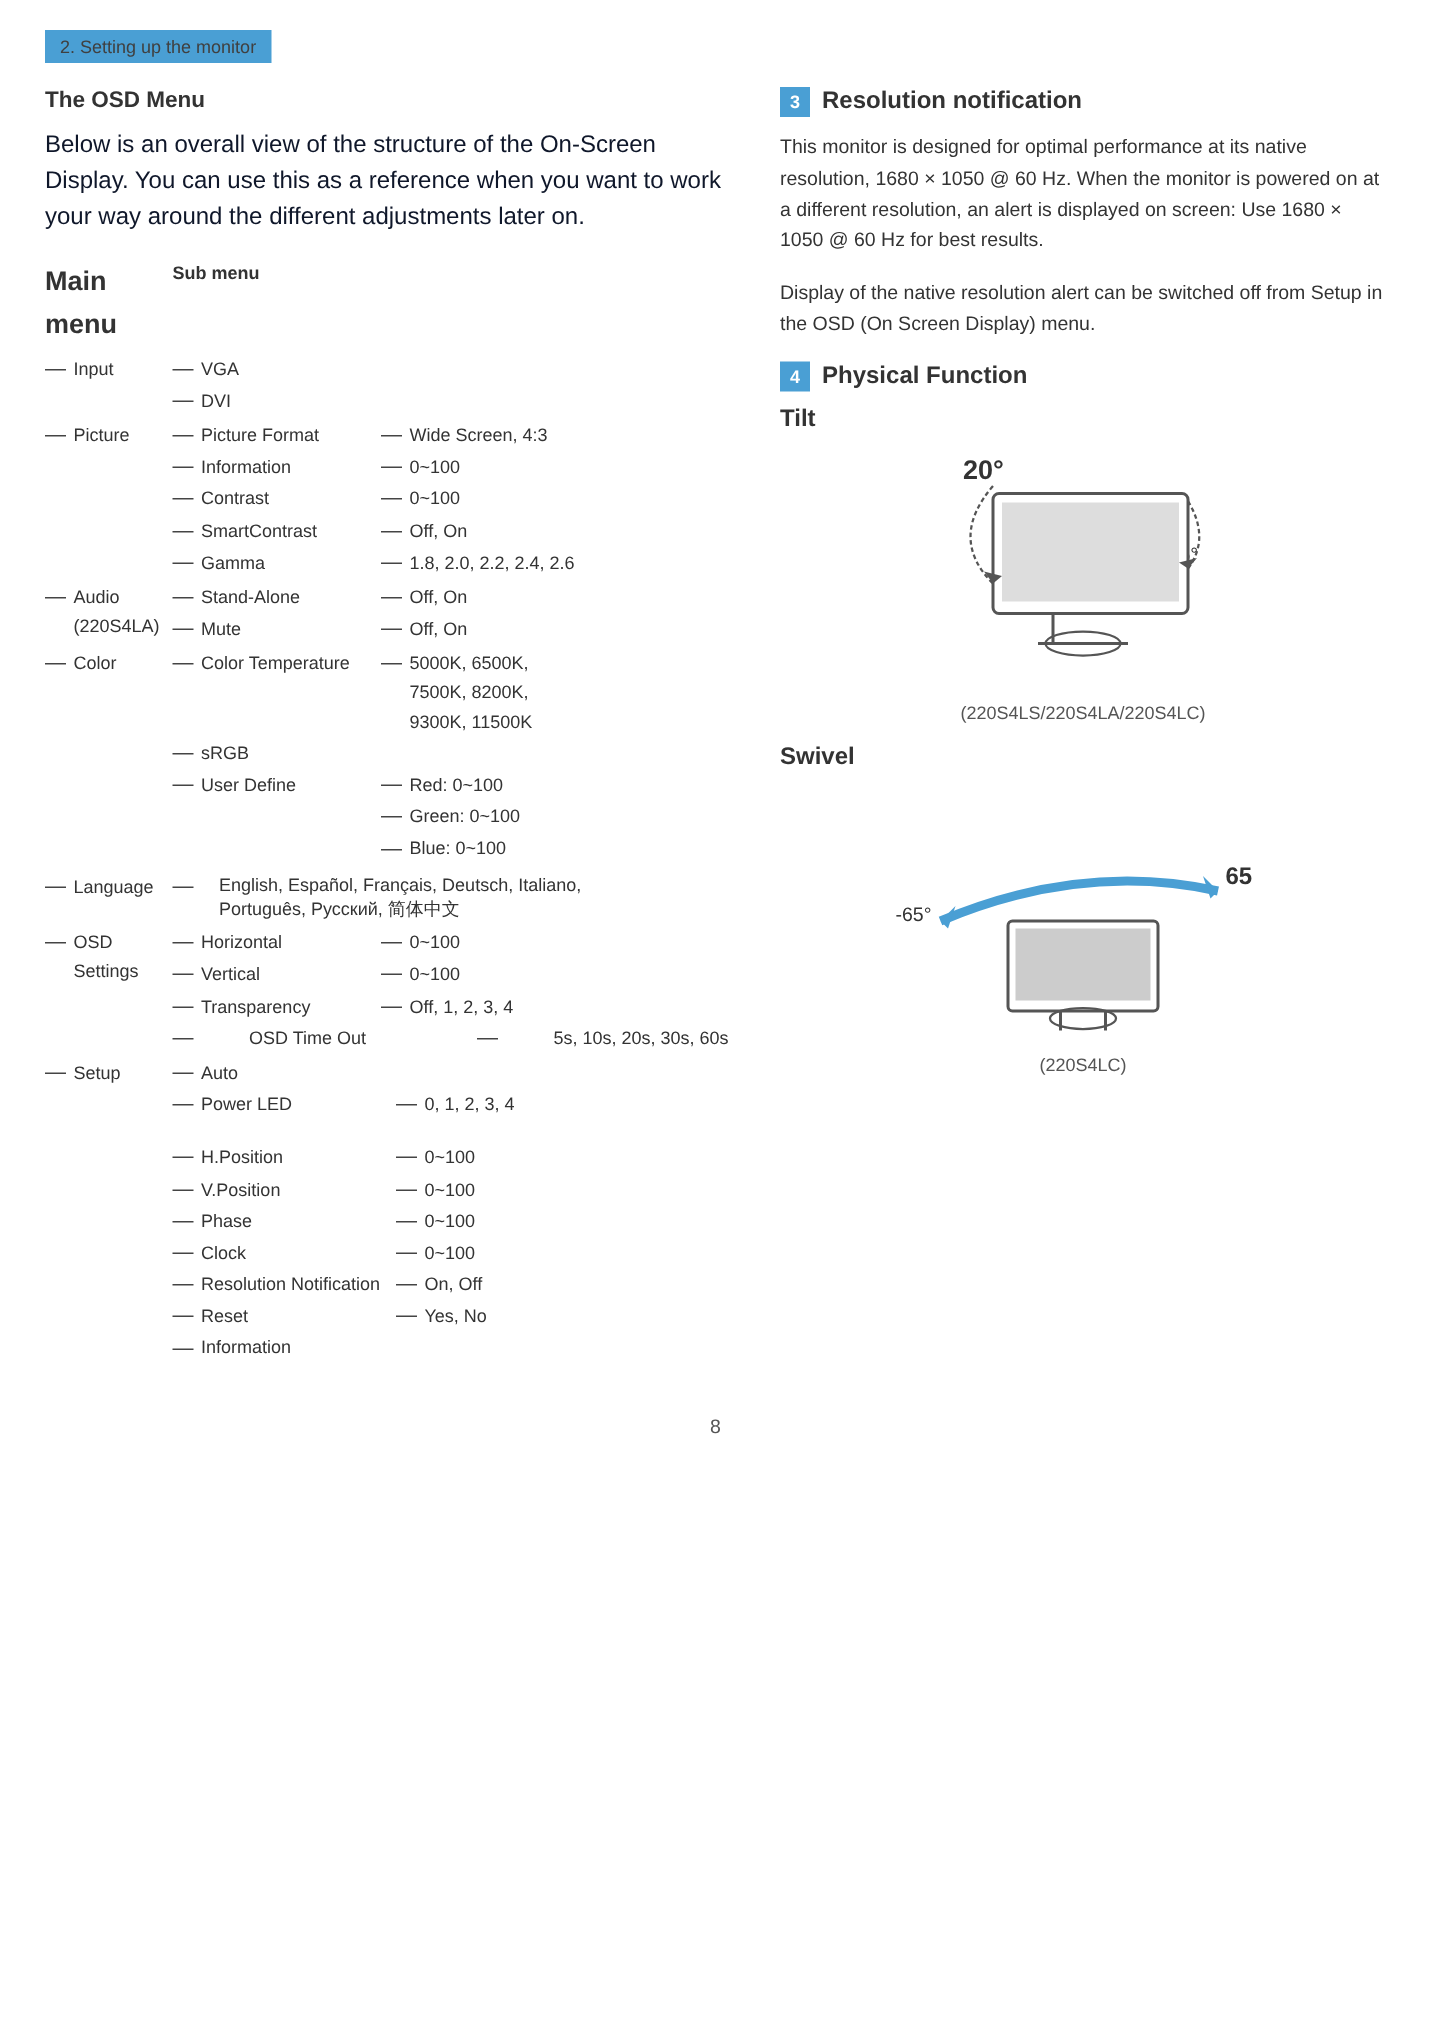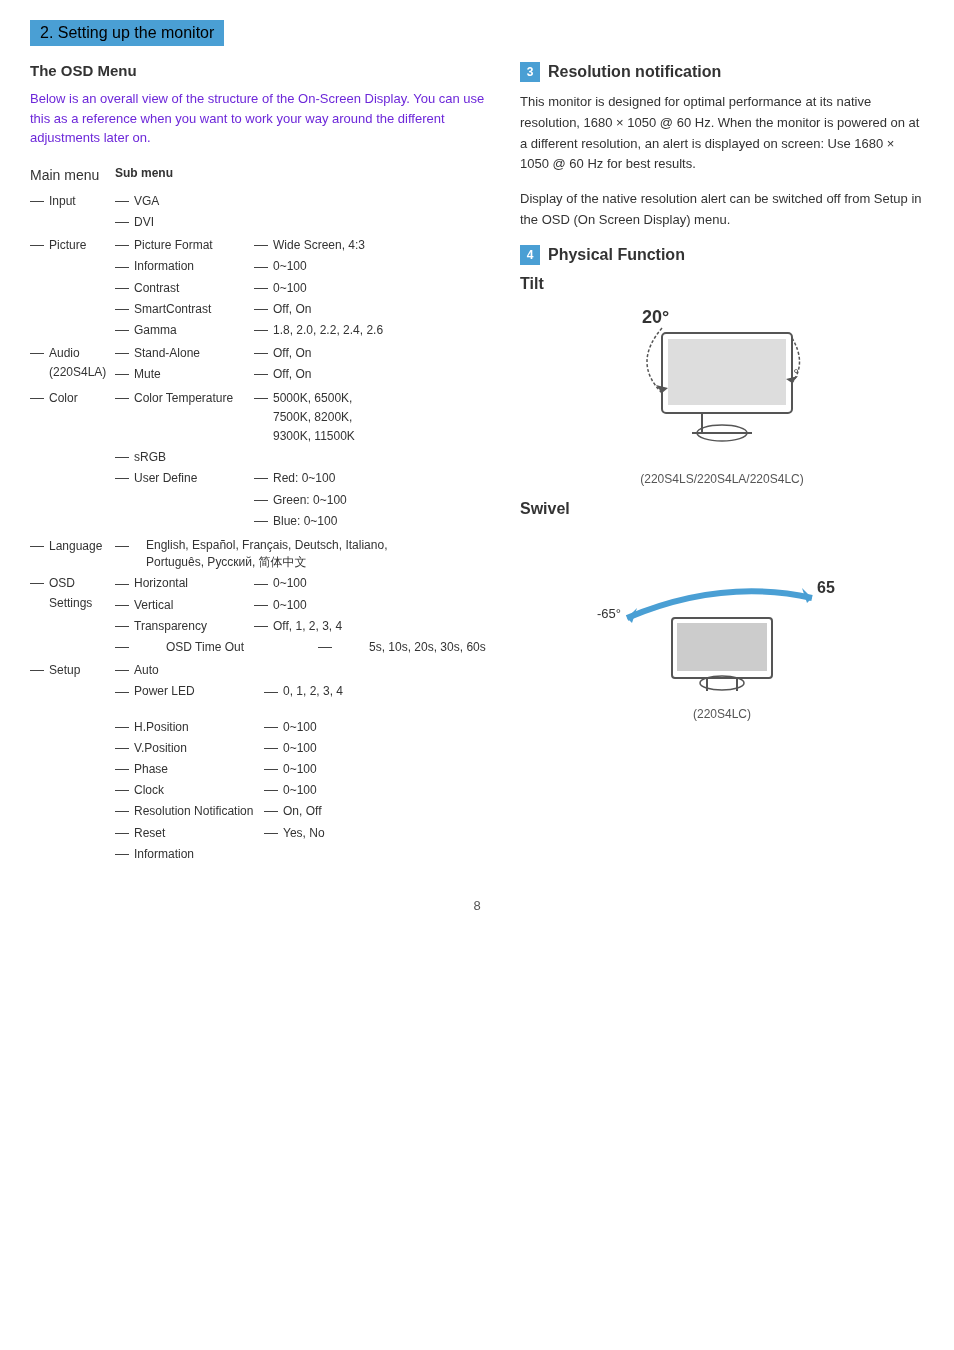--- a/index.html
+++ b/index.html
@@ -8,23 +8,23 @@
       font-size: 13px;
       color: #333;
       background: #fff;
       width: 954px;
       min-height: 1350px;
       padding: 20px 30px;
     }
 
     .page-header {
       background: #4a9fd4;
-      color: #000000;
+      color: #404040;
       padding: 4px 10px;
-      font-size: 16px;
+      font-size: 12px;
       margin-bottom: 16px;
       display: inline-block;
     }
 
     .two-col {
       display: flex;
       gap: 30px;
     }
 
     .left-col {
@@ -36,24 +36,24 @@
       flex: 1;
     }
 
     h2 {
       font-size: 15px;
       font-weight: bold;
       margin-bottom: 10px;
     }
 
     .intro-text {
-      font-size: 13px;
+      font-size: 16px;
       line-height: 1.5;
       margin-bottom: 16px;
-      color: #6d28d9;
+      color: #0f172a;
     }
 
     
     .osd-menu {
       font-size: 12px;
       line-height: 1.6;
     }
 
     
     .section-num {
@@ -103,21 +103,21 @@
 
 <div class="two-col">
 
   <div class="left-col">
     <h2>The OSD Menu</h2>
     <p class="intro-text">Below is an overall view of the structure of the On-Screen Display. You can use this as a reference when you want to work your way around the different adjustments later on.</p>
 
     <div class="osd-menu">
 
       <div style="display:flex; margin-bottom:6px;">
-        <span style="width:85px; font-weight:normal; font-size:14px;">Main menu</span>
+        <span style="width:85px; font-weight:bold; font-size:18px;">Main menu</span>
         <span style="font-weight:bold; font-size:12px;">Sub menu</span>
       </div>
 
       <div style="display:flex; margin-bottom:4px;">
         <div style="width:85px; font-size:12px; display:flex; align-items:flex-start;">
           <span style="display:inline-block;width:14px;height:1px;background:#444;margin-right:5px;margin-top:9px;flex-shrink:0;"></span>
           <span>Input</span>
         </div>
         <div style="font-size:12px;">
           <div style="display:flex; align-items:center; margin-bottom:2px;">

